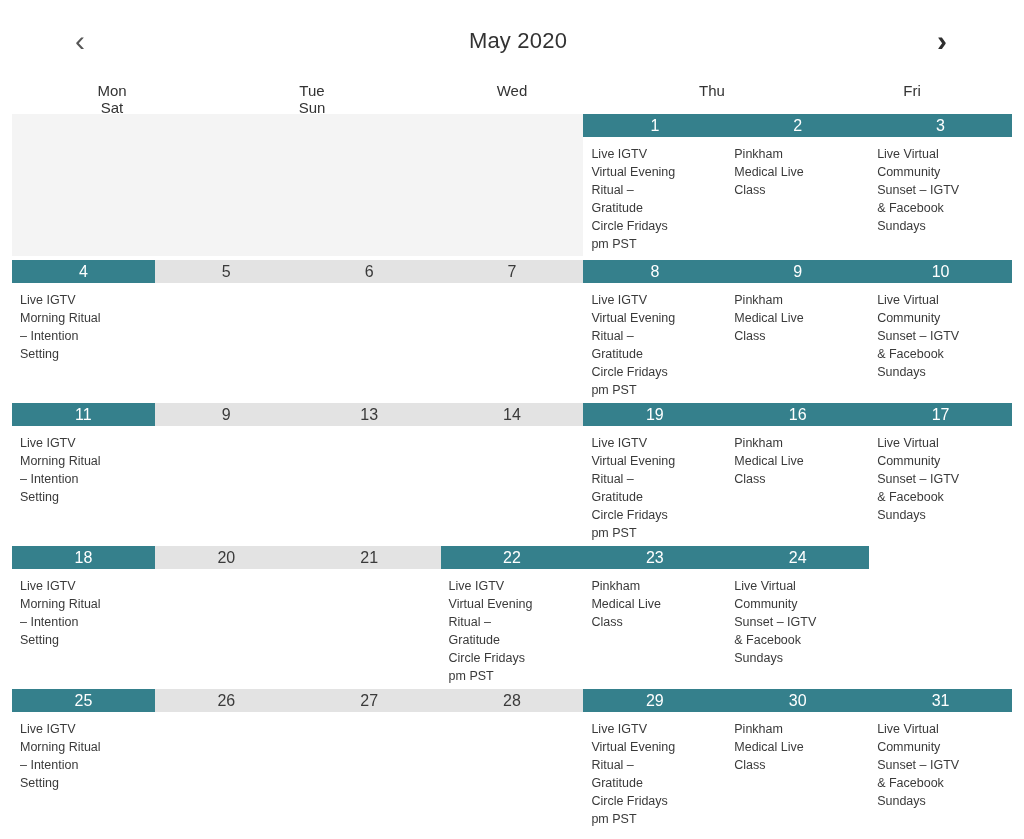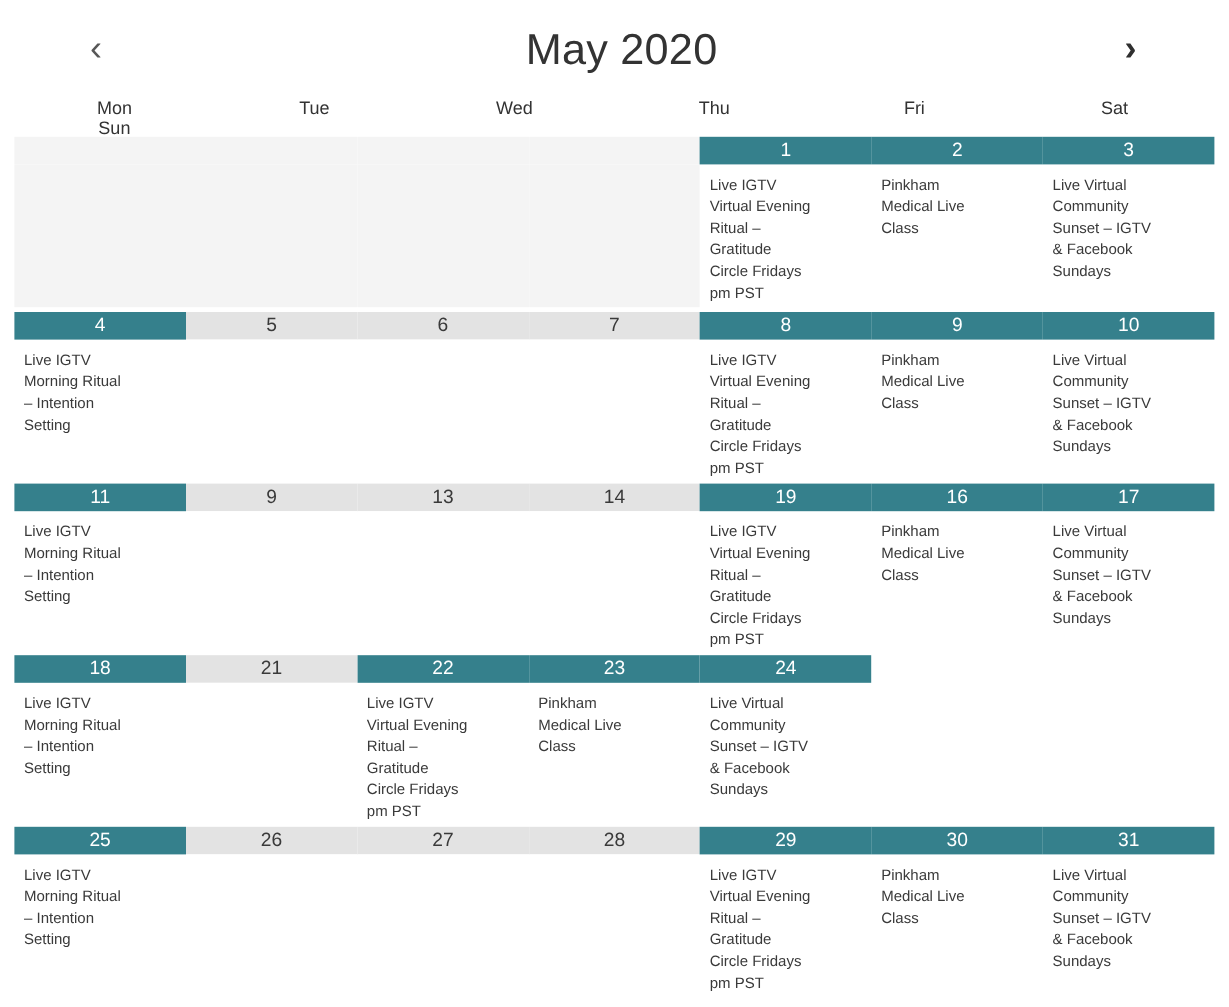--- a/index.html
+++ b/index.html
@@ -47,33 +47,33 @@
     font-size: 30px;
     color: #575757;
     font-weight: 400;
   }
   .nav-next {
     font-size: 30px;
     color: #2f2f2f;
     font-weight: 700;
   }
   .month-title {
-    font-size: 36px;
+    font-size: 22px;
     font-weight: 400;
     color: #333333;
     letter-spacing: 0.2px;
     text-align: center;
     flex: 1;
     margin-left: 14px;
   }
 
   
   .weekdays {
     display: grid;
-    grid-template-columns: repeat(6, 1fr);
+    grid-template-columns: repeat(5, 1fr);
     height: 32px;
     align-items: center;
     padding: 0 12px;
   }
   .weekday {
     text-align: center;
     font-size: 15px;
     color: #333333;
     font-weight: 400;
   }
@@ -290,20 +290,24 @@
       </div>
       <div class="week-row w4">
         <div class="day-cell ">
           <div class="day-head active">18</div>
           <div class="day-body">Live IGTV
 Morning Ritual
 – Intention
 Setting</div>
         </div>
         <div class="day-cell noevent">
+          <div class="day-head inactive">20</div>
+          <div class="day-body"></div>
+        </div>
+        <div class="day-cell noevent">
           <div class="day-head inactive">21</div>
           <div class="day-body"></div>
         </div>
         <div class="day-cell ">
           <div class="day-head active">22</div>
           <div class="day-body">Live IGTV
 Virtual Evening
 Ritual –
 Gratitude
 Circle Fridays

